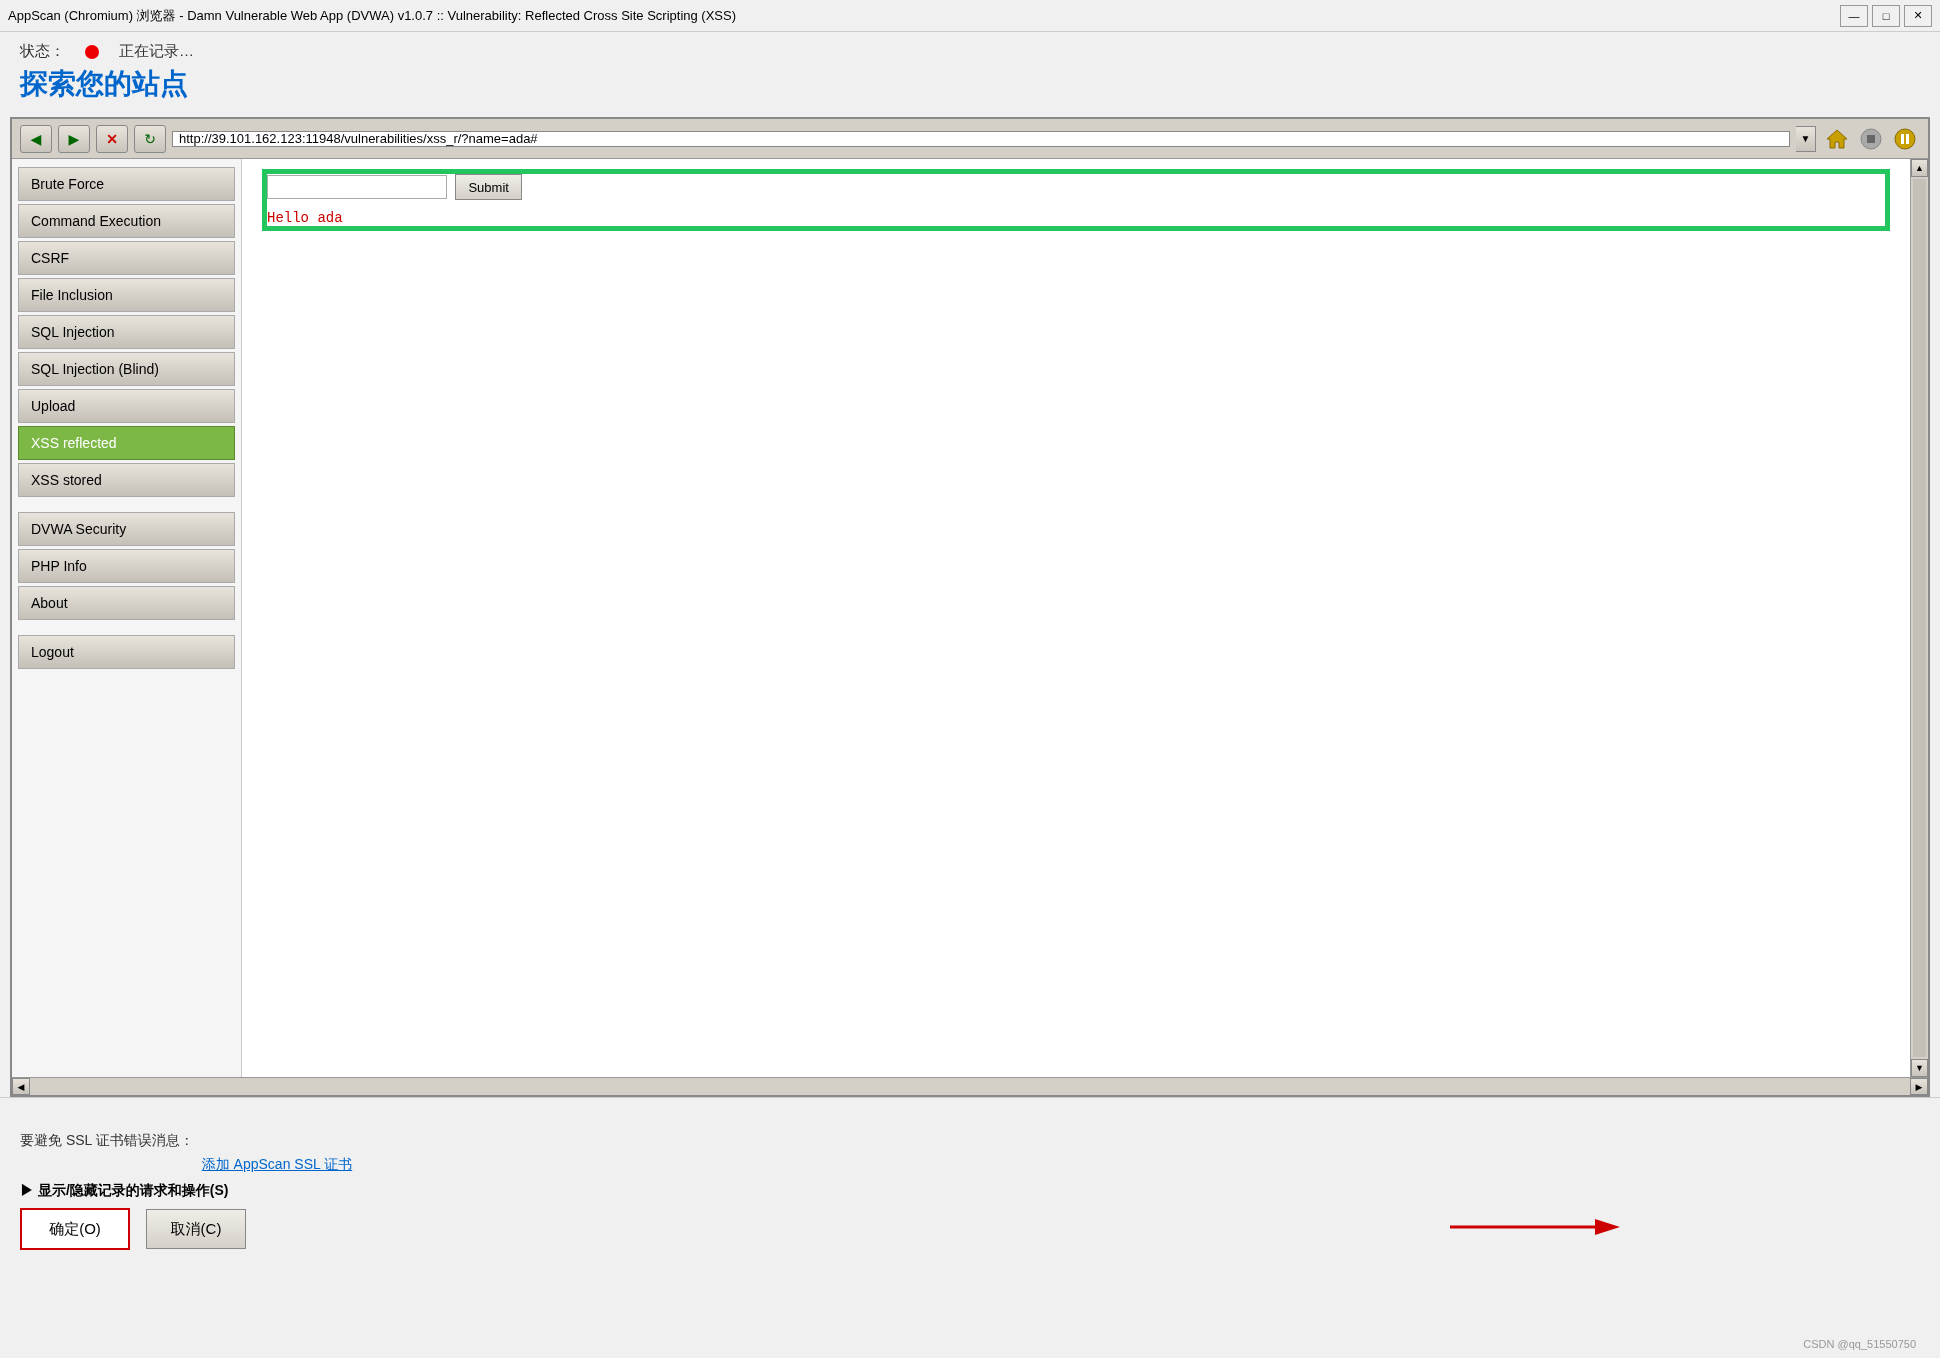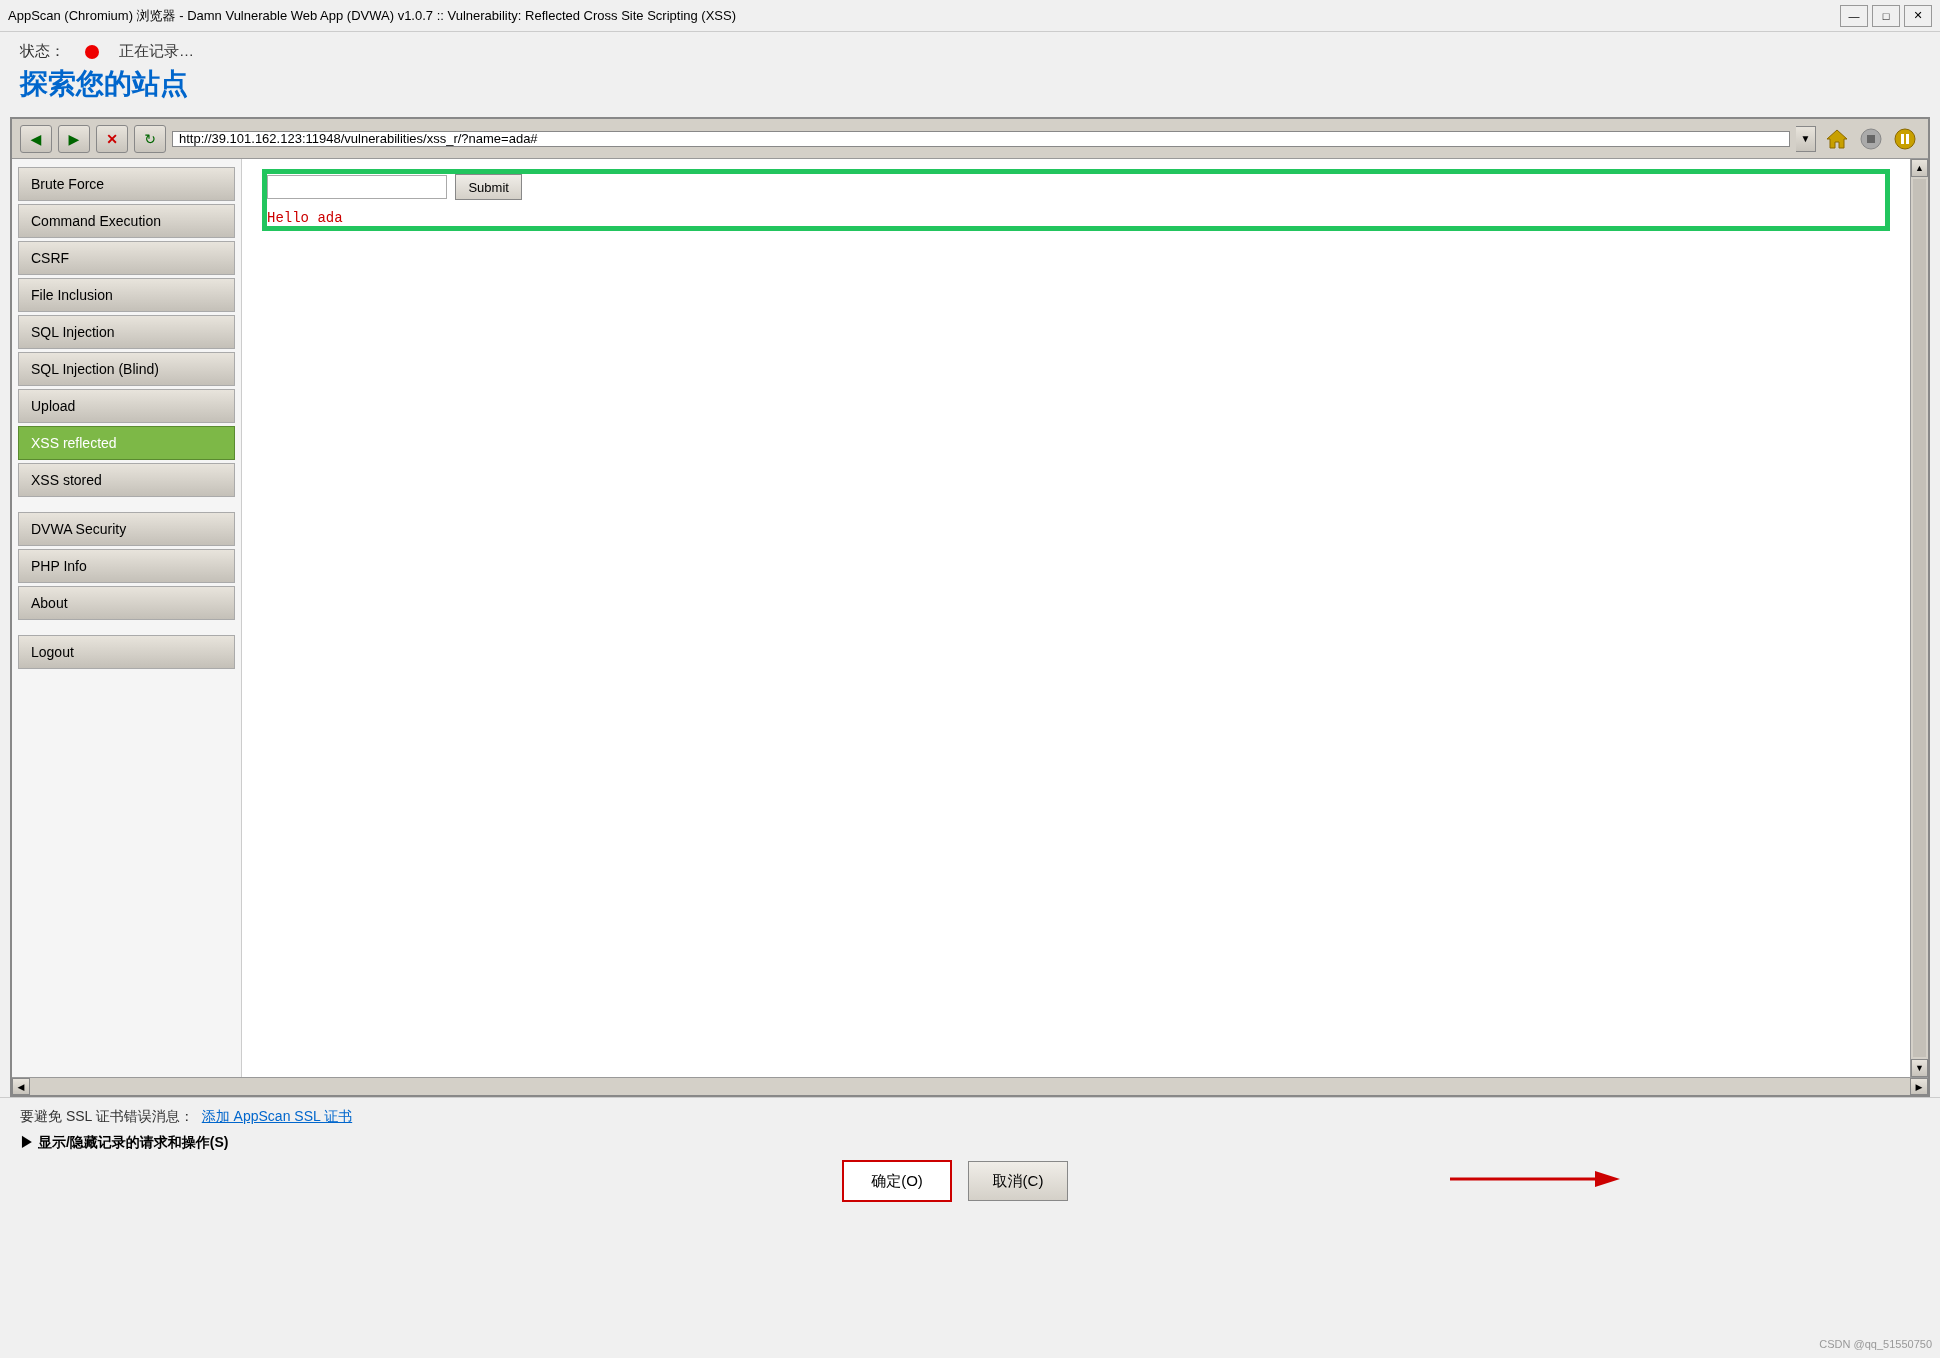--- a/index.html
+++ b/index.html
@@ -283,36 +283,37 @@
       align-items: center;
       gap: 8px;
       font-size: 14px;
       color: #333;
       margin-bottom: 8px;
     }
     .ssl-link {
       color: #0066cc;
       text-decoration: underline;
       cursor: pointer;
+      margin-top: 48px;
     }
     .toggle-row {
       display: flex;
       align-items: center;
       gap: 6px;
       font-size: 14px;
       font-weight: bold;
       color: #000;
       margin-bottom: 8px;
     }
 
     
     .dialog-row {
       display: flex;
       align-items: center;
-      justify-content: center;
+      justify-content: flex-start;
       gap: 16px;
       padding-right: 30px;
       position: relative;
     }
     .arrow-pointing {
       position: absolute;
       right: 280px;
       top: 50%;
       transform: translateY(-50%);
     }
@@ -338,21 +339,21 @@
     
     .red-arrow {
       width: 200px;
       height: 40px;
     }
 
     
     .watermark {
       position: absolute;
       bottom: 8px;
-      right: 8px;
+      right: 24px;
       font-size: 11px;
       color: #999;
     }
   </style>
 </head>
 <body>
 
 <div class="title-bar">
   <span class="title-bar-text">AppScan (Chromium) 浏览器 - Damn Vulnerable Web App (DVWA) v1.0.7 :: Vulnerability: Reflected Cross Site Scripting (XSS)</span>
   <div class="title-bar-controls">

